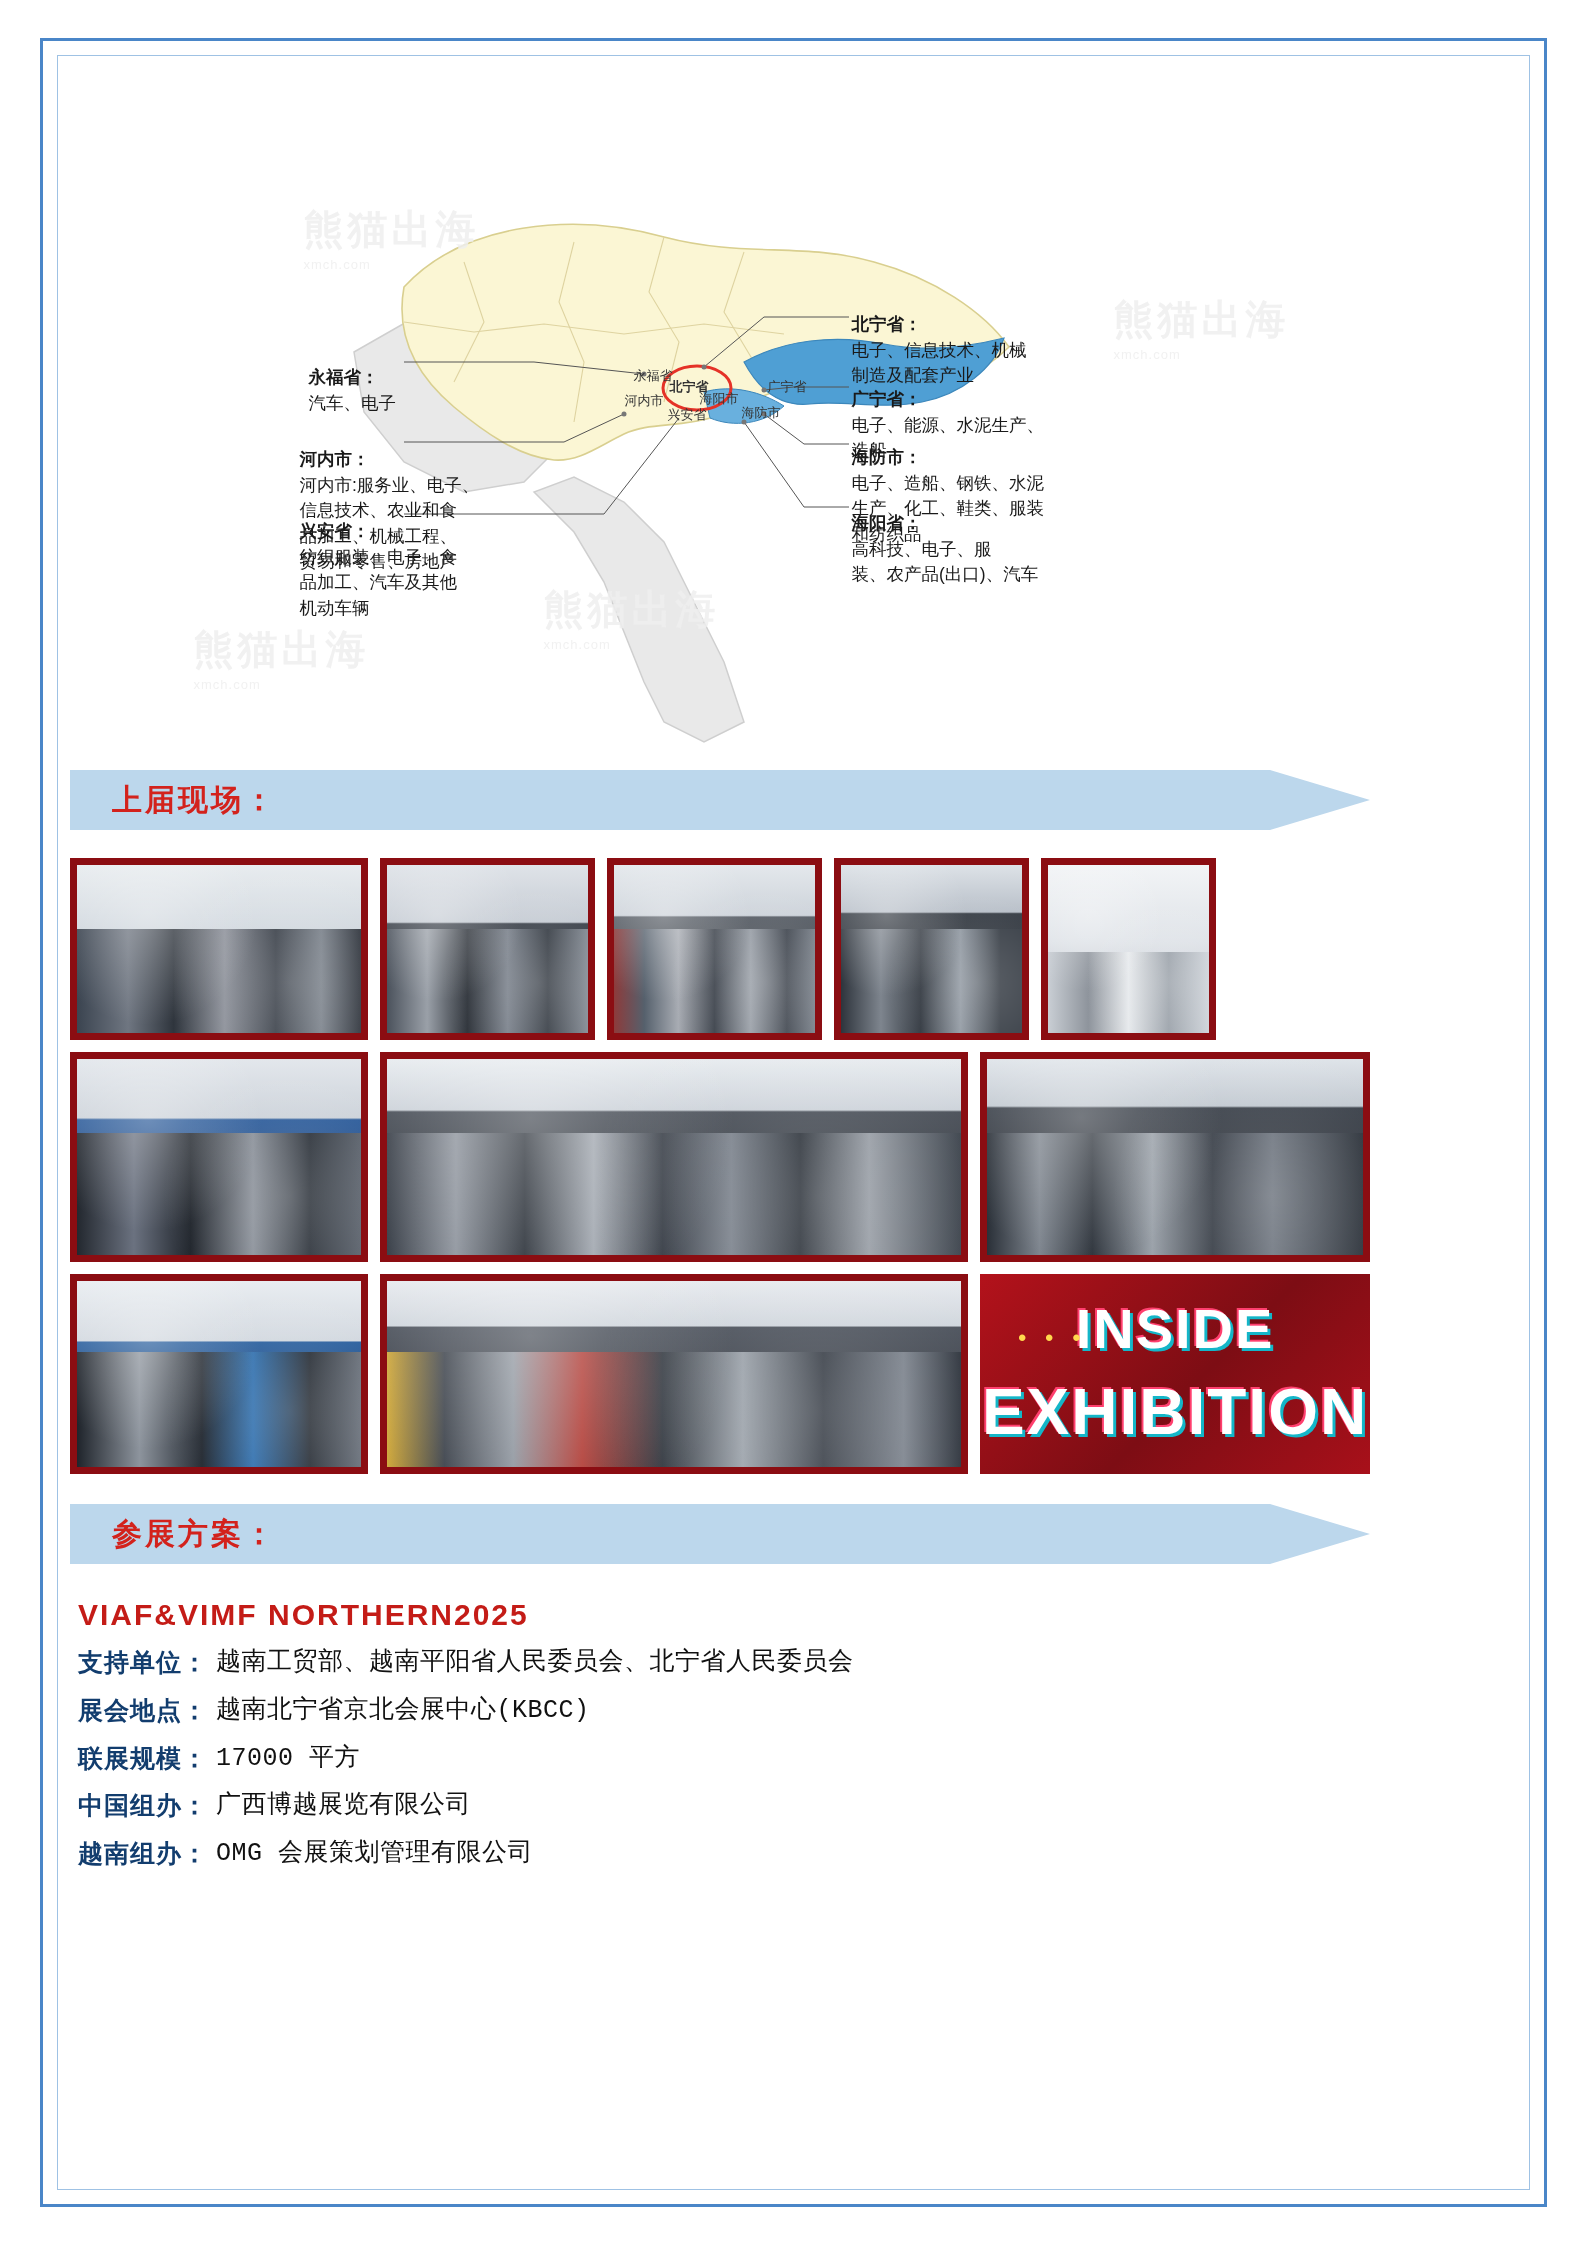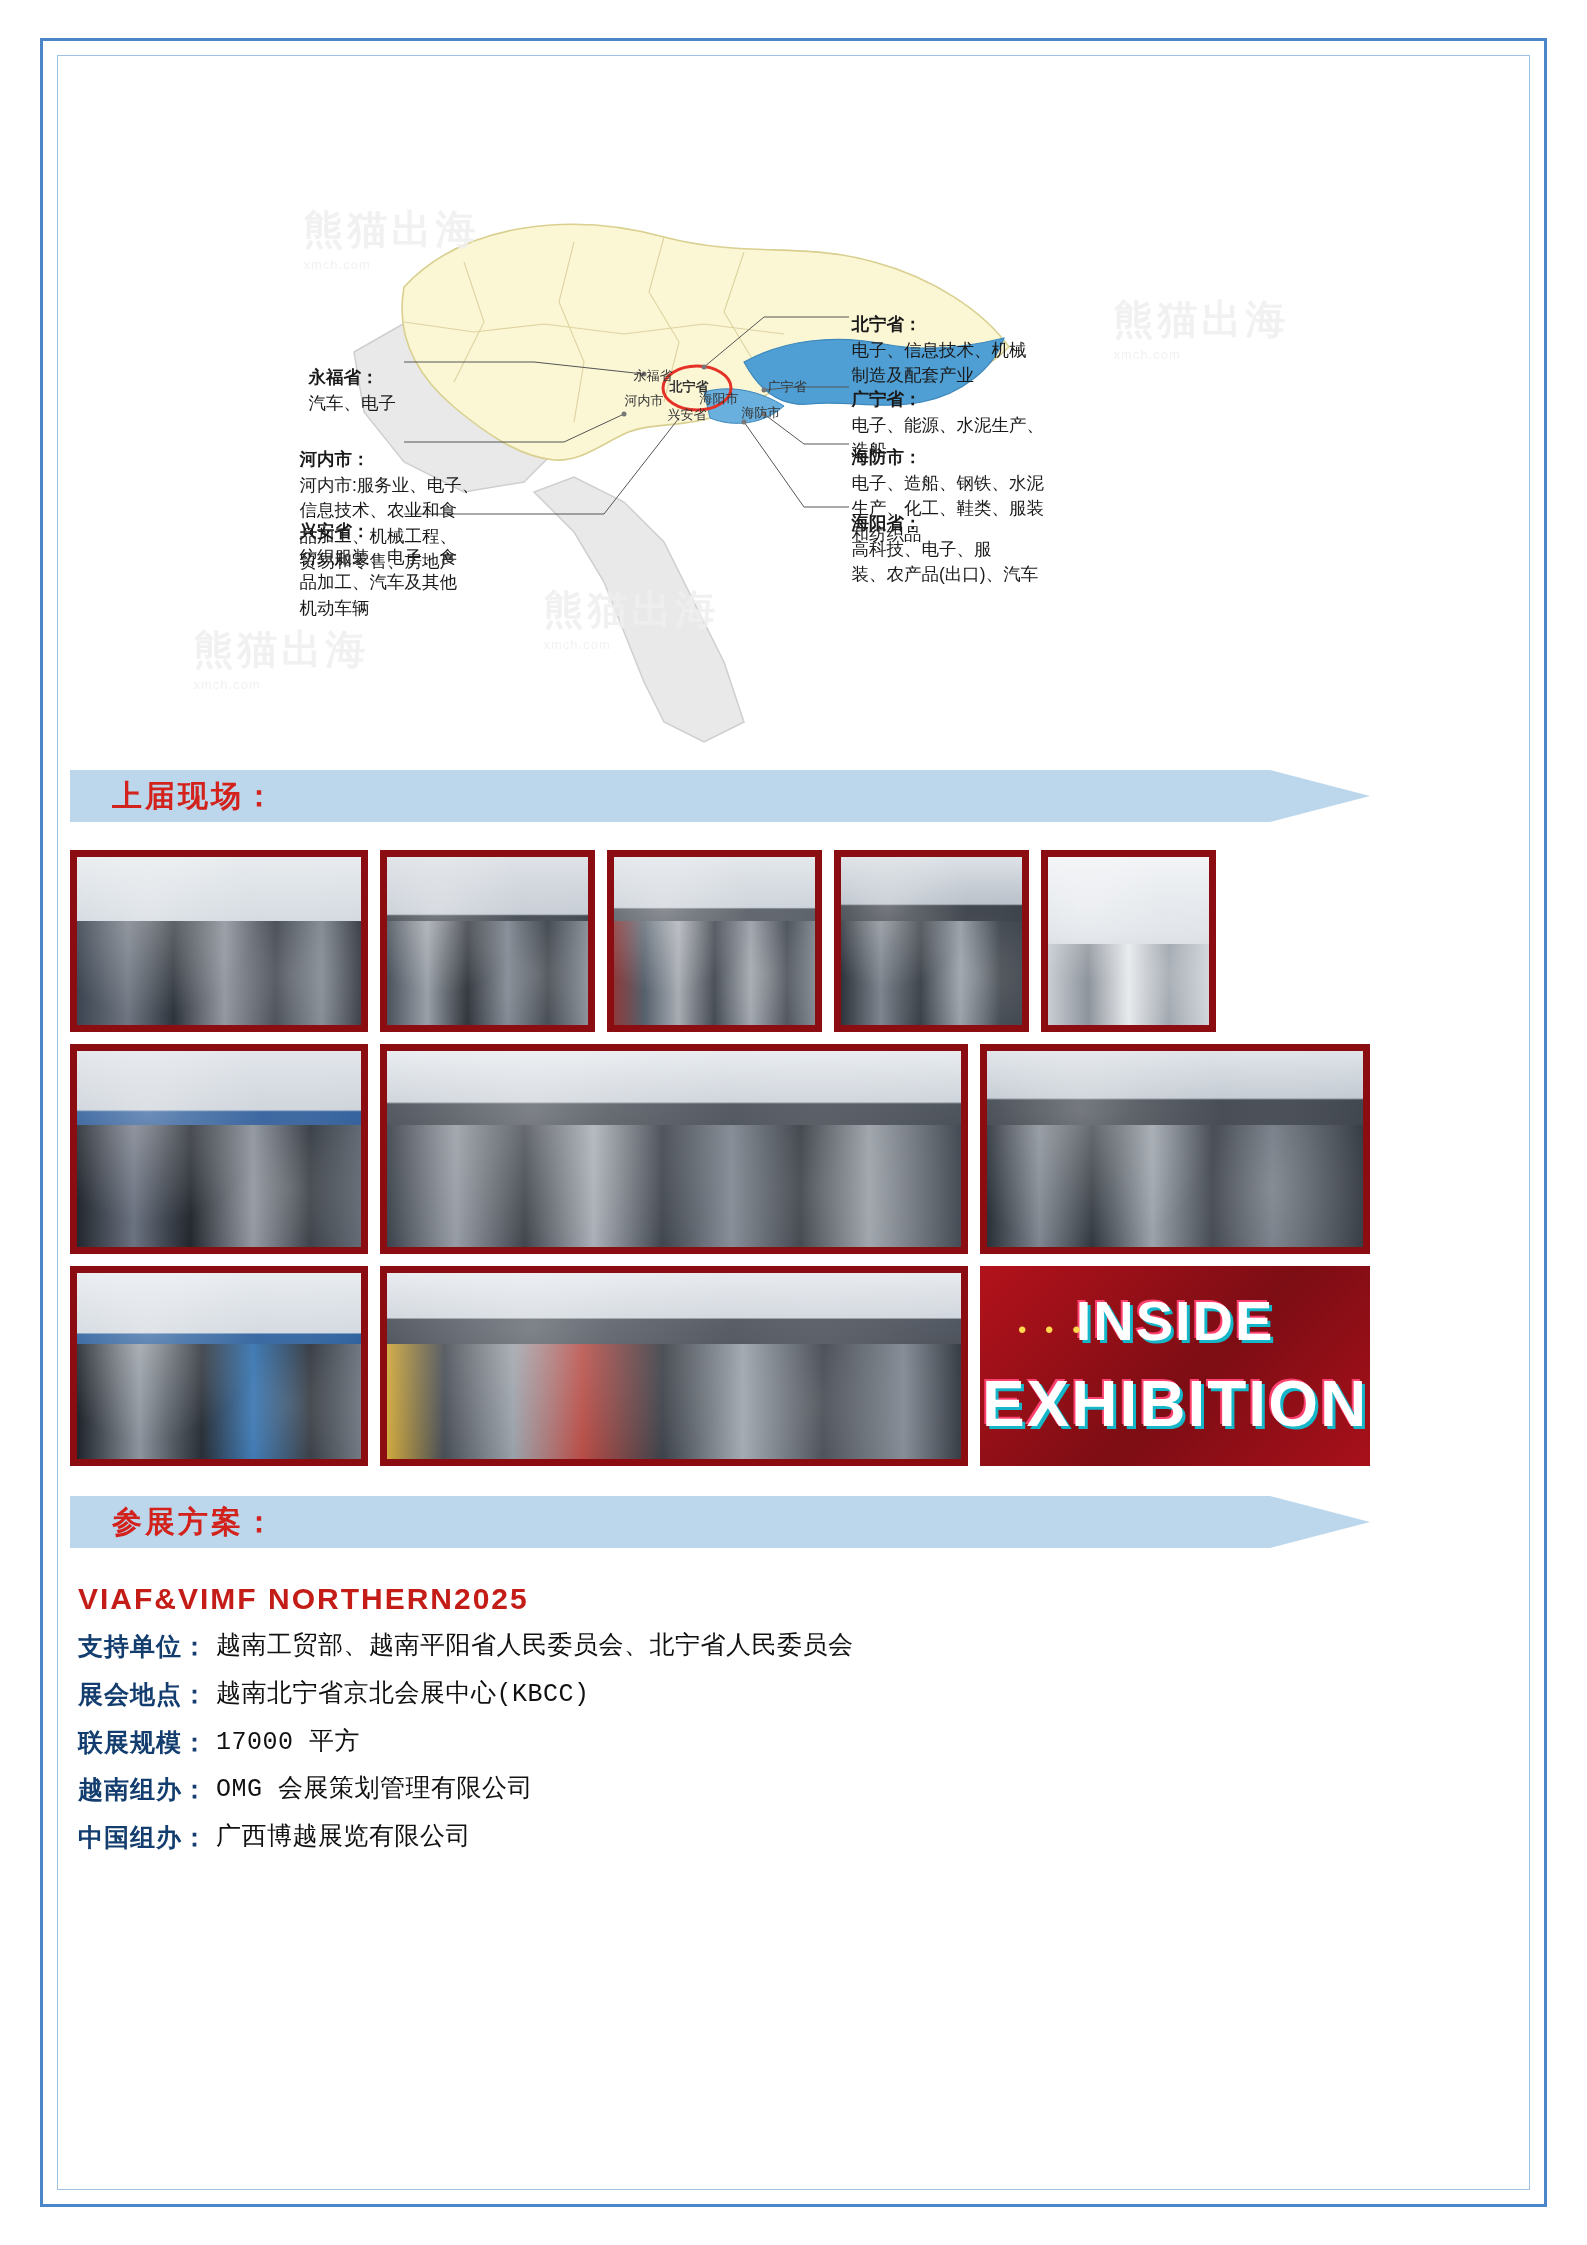--- a/index.html
+++ b/index.html
@@ -60,21 +60,21 @@
   .maplbl{
     position:absolute;
     font-size:13px;
     color:#333;
     white-space:nowrap;
   }
 
   
   .banner{
     position:relative;
-    height:52px;
+    height:60px;
     margin-top:18px;
     width:1300px;
   }
   .banner .shape{
     position:absolute;left:0;top:0;width:100%;height:100%;
   }
   .banner .txt{
     position:absolute;
     left:42px;top:50%;
     transform:translateY(-50%);
@@ -355,22 +355,22 @@
     </div>
     <div class="plan-row">
       <span class="k">展会地点：</span>
       <span class="v">越南北宁省京北会展中心(KBCC)</span>
     </div>
     <div class="plan-row">
       <span class="k">联展规模：</span>
       <span class="v"> 17000 平方</span>
     </div>
     <div class="plan-row">
+      <span class="k">中国组办：</span>
+      <span class="v">广西博越展览有限公司</span>
+    </div>
+    <div class="plan-row">
       <span class="k">越南组办：</span>
       <span class="v">OMG 会展策划管理有限公司</span>
     </div>
-    <div class="plan-row">
-      <span class="k">中国组办：</span>
-      <span class="v">广西博越展览有限公司</span>
-    </div>
   </div>
 
 </div>
 
 </body></html>

